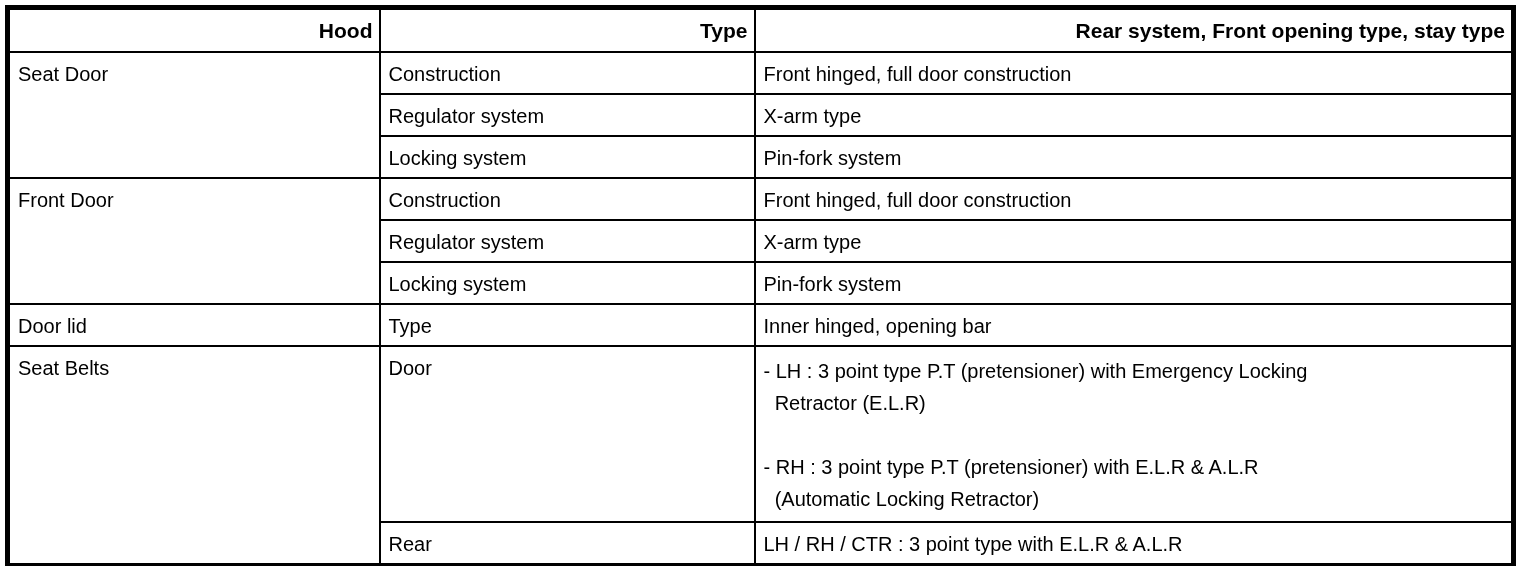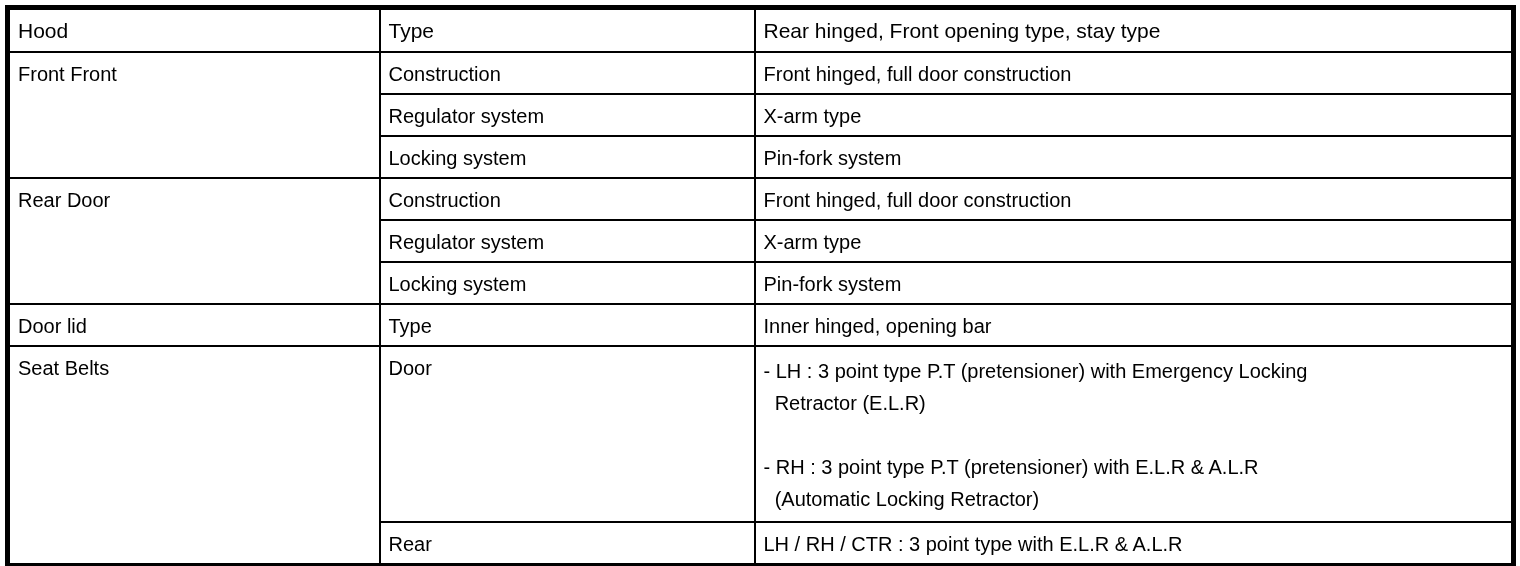--- a/index.html
+++ b/index.html
@@ -26,22 +26,22 @@
   }
   table.spec-table th,
   table.spec-table td {
     border: 2px solid #000000;
     vertical-align: top;
     padding: 8px 6px 6px 8px;
     overflow: hidden;
     background: #ffffff;
   }
   table.spec-table th {
-    font-weight: normal;
-    text-align: left;
+    font-weight: bold;
+    text-align: right;
     font-size: 21px;
     padding-top: 7px;
     height: 28px;
   }
   tr.row-normal { height: 42px; }
   tr.row-tall   { height: 170px; }
   tr.row-last   { height: 40px; }
   td.value-multiline {
     white-space: pre-wrap;
     line-height: 1.6;
@@ -57,40 +57,40 @@
   <table class="spec-table">
     <colgroup>
       <col class="c1">
         <col class="c2">
         <col class="c3">
     </colgroup>
     <thead>
       <tr>
         <th>Hood</th>
         <th>Type</th>
-        <th>Rear hinged, Front opening type, stay type</th>
+        <th>Rear system, Front opening type, stay type</th>
       </tr>
     </thead>
     <tbody>
       <tr class="row-normal">
-        <td rowspan="3">Front Front</td>
+        <td rowspan="3">Seat Door</td>
         <td>Construction</td>
         <td>Front hinged, full door construction</td>
       </tr>
       <tr class="row-normal">
         <td>Regulator system</td>
         <td>X-arm type</td>
       </tr>
       <tr class="row-normal">
         <td>Locking system</td>
         <td>Pin-fork system</td>
       </tr>
 
       <tr class="row-normal">
-        <td rowspan="3">Rear Door</td>
+        <td rowspan="3">Front Door</td>
         <td>Construction</td>
         <td>Front hinged, full door construction</td>
       </tr>
       <tr class="row-normal">
         <td>Regulator system</td>
         <td>X-arm type</td>
       </tr>
       <tr class="row-normal">
         <td>Locking system</td>
         <td>Pin-fork system</td>

